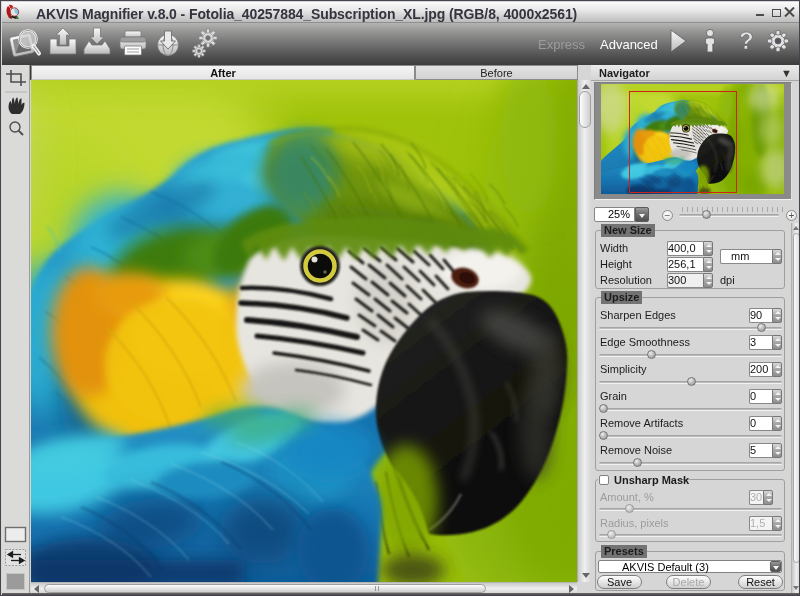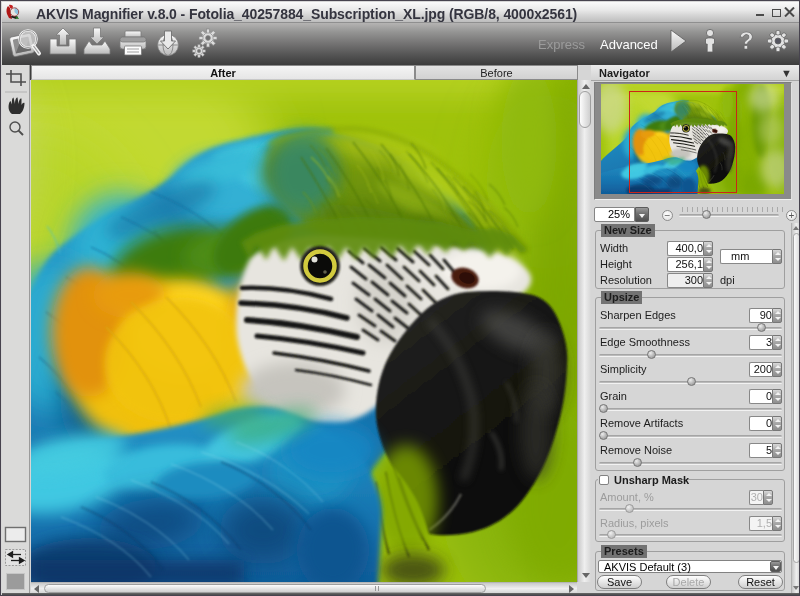--- a/index.html
+++ b/index.html
@@ -32,21 +32,21 @@
 #navhead{left:590px;top:64px;width:209px;height:16px;background:linear-gradient(180deg,#ebebeb,#d3d3d3);border-bottom:1px solid #a5a5a5;font-size:11px;font-weight:bold;color:#1c1c1c;line-height:16px;padding-left:8px}
 #thumbbox{left:593px;top:81px;width:198px;height:118px;background:#8a8a8a;border:1px solid #7d7d7d;border-bottom-color:#f0f0f0;border-right-color:#e0e0e0}
 #redrect{left:628px;top:90px;width:108px;height:102px;border:1px solid #cc2418;z-index:5}
 
 .group{position:absolute;border:1px solid #9f9f9f;border-radius:3px}
 .glabel{position:absolute;top:-7px;left:5px;background:#737373;padding:0 3px;font-size:11px;font-weight:bold;color:#1c1c1c;line-height:13px}
 .lab{position:absolute;font-size:11px;color:#1c1c1c;white-space:nowrap}
 .dlab{color:#9c9c9c}
 
 .spin{position:absolute;height:15px}
-.sfield{position:absolute;left:0;top:0;bottom:0;background:#fff;border:1px solid #888;border-right:none;border-radius:2px 0 0 2px;font-size:11px;text-align:right;color:#111;line-height:13px}
+.sfield{position:absolute;left:0;top:0;bottom:0;background:#fff;border:1px solid #888;border-right:none;border-radius:2px 0 0 2px;font-size:11px;text-align:left;color:#111;line-height:13px}
 .sbtn{position:absolute;right:0;top:0;bottom:0;width:10px;border:1px solid #777;border-radius:0 2px 2px 0;background:linear-gradient(180deg,#d9d9d9,#a8a8a8 45%,#8e8e8e)}
 .sbtn i{position:absolute;left:2px;width:0;height:0;border-left:3px solid transparent;border-right:3px solid transparent}
 .sbtn .u{top:2px;border-bottom:3px solid #f2f2f2}
 .sbtn .d{bottom:2px;border-top:3px solid #f2f2f2}
 
 .track{position:absolute;height:3px;background:linear-gradient(180deg,#9a9a9a,#c6c6c6);border-radius:2px;border-bottom:1px solid #f2f2f2}
 .knob{position:absolute;width:9px;height:9px;top:-4px;border-radius:50%;background:radial-gradient(circle at 35% 30%,#ececec,#b5b5b5 55%,#8a8a8a);border:1px solid #757575}
 .dis .knob{background:radial-gradient(circle at 35% 30%,#f0f0f0,#c9c9c9 55%,#b0b0b0);border-color:#9a9a9a}
 .dis .sfield{color:#b0b0b0;background:#f4f4f4}
 
@@ -696,21 +696,21 @@
       <i class="d"></i>
     </div>
   </div>
 <div class="track abs dis" style="left:598px;top:533px;width:183px">
     <div class="knob" style="left:8px"></div>
   </div>
 
 <div class="group abs" style="left:594px;top:550px;width:190px;height:40px">
     <div class="glabel">Presets</div>
   </div>
-<div class="abs" style="left:597px;top:559px;width:184px;height:13px;background:#fff;border:1px solid #828282;border-radius:2px;font-size:11px;line-height:12px;padding-left:5px">AKVIS Default (3)</div>
+<div class="abs" style="left:597px;top:559px;width:184px;height:13px;background:#fff;border:1px solid #828282;border-radius:2px;font-size:11px;line-height:12px;padding-left:23px">AKVIS Default (3)</div>
 <div class="abs" style="left:769px;top:560px;width:11px;height:11px;border:1px solid #5c5c5c;border-radius:2px;background:linear-gradient(180deg,#9a9a9a,#6e6e6e 45%,#4f4f4f)">
     <i class="arr" style="position:absolute;left:2px;top:4px;border-left:3px solid transparent;border-right:3px solid transparent;border-top:4px solid #f4f4f4"></i>
   </div>
 <div class="pbtn abs" style="left:596px;top:574px;width:45px">Save</div>
 <div class="pbtn abs" style="left:665px;top:574px;width:45px;color:#a8a8a8">Delete</div>
 <div class="pbtn abs" style="left:737px;top:574px;width:45px">Reset</div>
 
 <div id="psb" class="abs">
   <div class="arr" style="left:1px;top:3px;border-left:3.5px solid transparent;border-right:3.5px solid transparent;border-bottom:4px solid #777"></div>
   <div class="abs" style="left:1px;top:10px;width:7px;height:330px;border:1px solid #a5a5a5;border-radius:4px;background:linear-gradient(90deg,#fbfbfb,#ddd)"></div>

